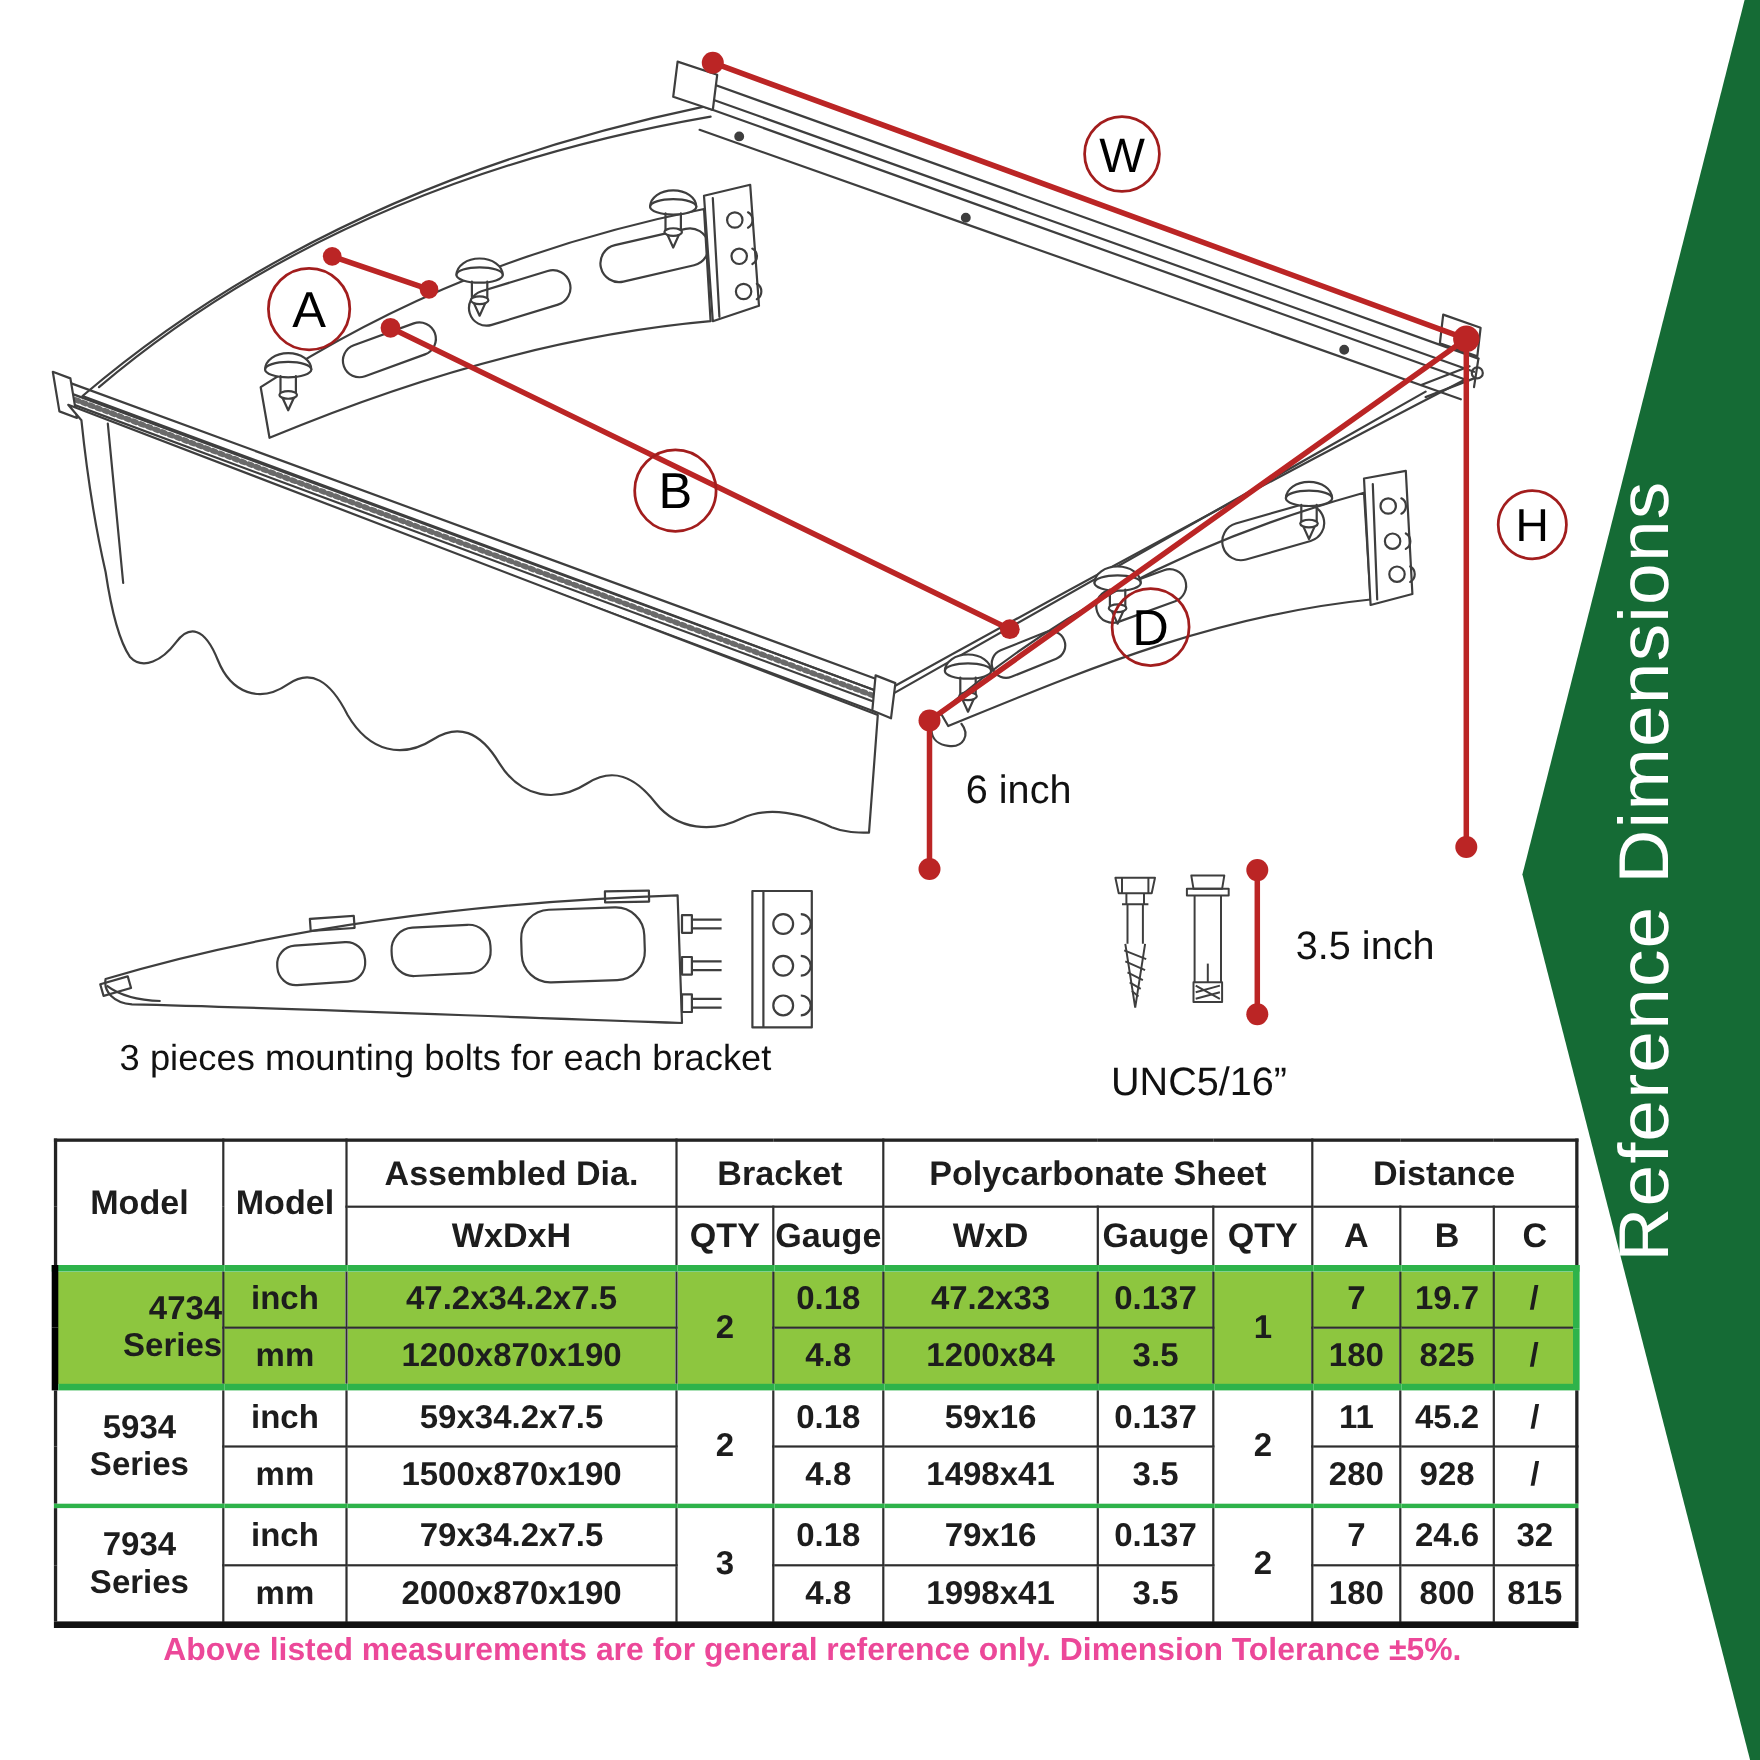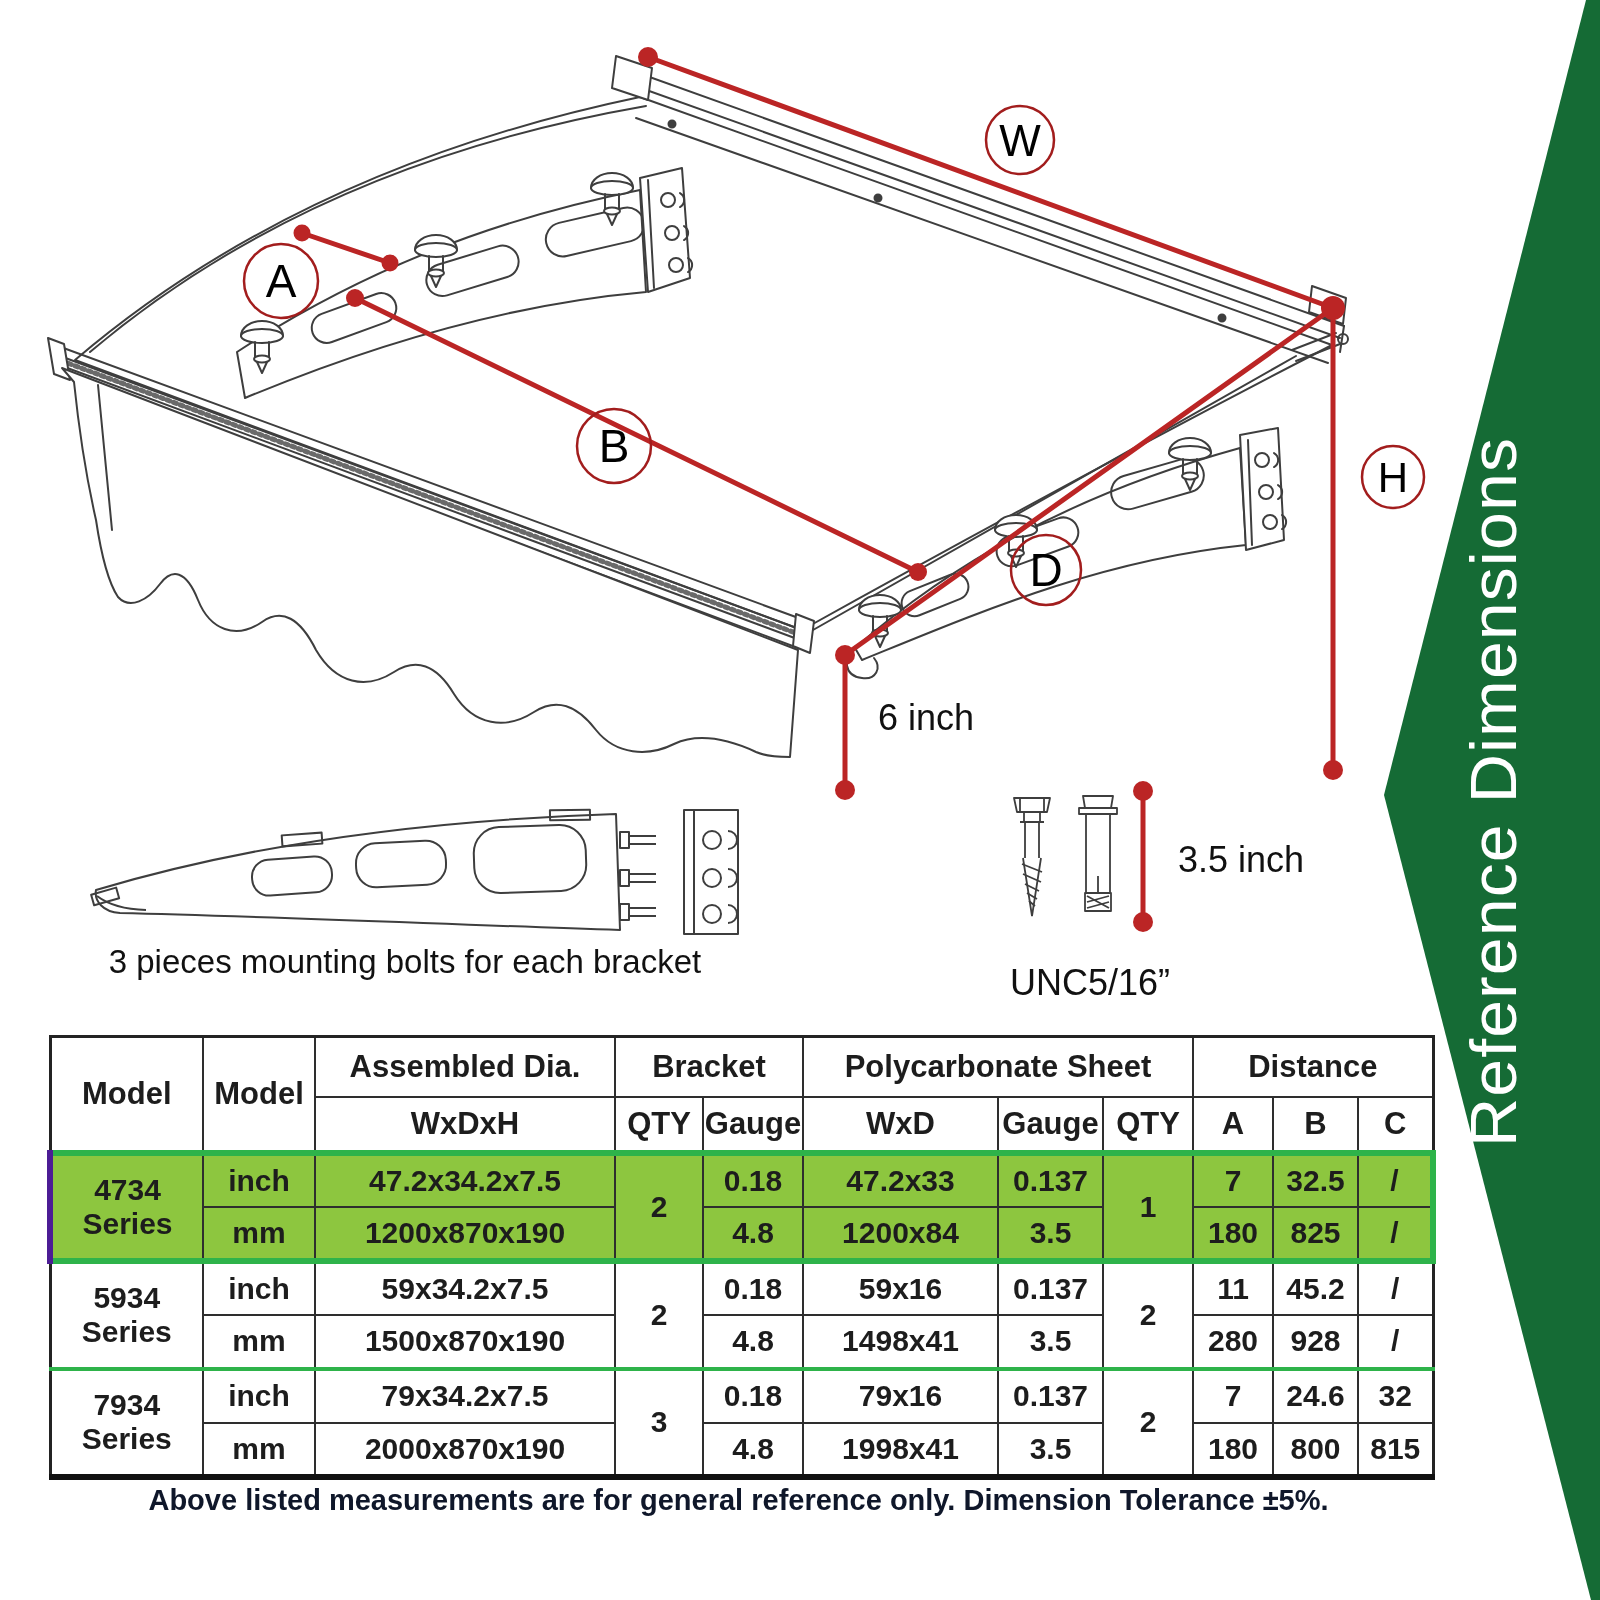--- a/index.html
+++ b/index.html
@@ -21,27 +21,27 @@
     font-weight:bold; color:#1d1d1d; padding:0; overflow:hidden;
   }
   .spec-table th { font-size:31px; }
   .spec-table td { font-size:30px; }
   .spec-table thead tr.h1 { height:60px; }
   .spec-table thead tr.h2 { height:56px;margin-top:44px; }
   .spec-table tbody tr { height:54px; }
   tr.hl td { background:#8dc63f; }
   tr.g-top td { border-top:6px solid #2eb34a; }
   tr.g-top2 td { border-top:4px solid #2eb34a; }
-  td.gl { border-left:6px solid #4c1d95; }
+  td.gl { border-left:6px solid #000000;text-align:right; }
   td.gr { border-right:6px solid #2eb34a; }
   .model-cell { line-height:1.12; }
 
   .footnote {
     position:absolute; left:47px; top:1484px; width:1383px;
-    text-align:center; font-weight:bold; font-size:29px; color:#0f172a;
+    text-align:center; font-weight:bold; font-size:29px; color:#ec4899;
   }
 </style>
 </head>
 <body>
 
 <div class="canvas">
 
 <svg class="diagram-svg" viewBox="0 0 1600 1600" xmlns="http://www.w3.org/2000/svg">
   <defs>
     <g id="knob" stroke="#3e3e3e" stroke-width="2" fill="#ffffff">
@@ -276,21 +276,21 @@
         <span>Series</span>
       </td>
       <td>inch</td>
       <td>47.2x34.2x7.5</td>
       <td rowspan="2">2</td>
       <td>0.18</td>
       <td>47.2x33</td>
       <td>0.137</td>
       <td rowspan="2">1</td>
       <td>7</td>
-      <td>32.5</td>
+      <td>19.7</td>
       <td class="gr">/</td>
     </tr>
     <tr class="hl">
       <td>mm</td>
       <td>1200x870x190</td>
       <td>4.8</td>
       <td>1200x84</td>
       <td>3.5</td>
       <td>180</td>
       <td>825</td>

